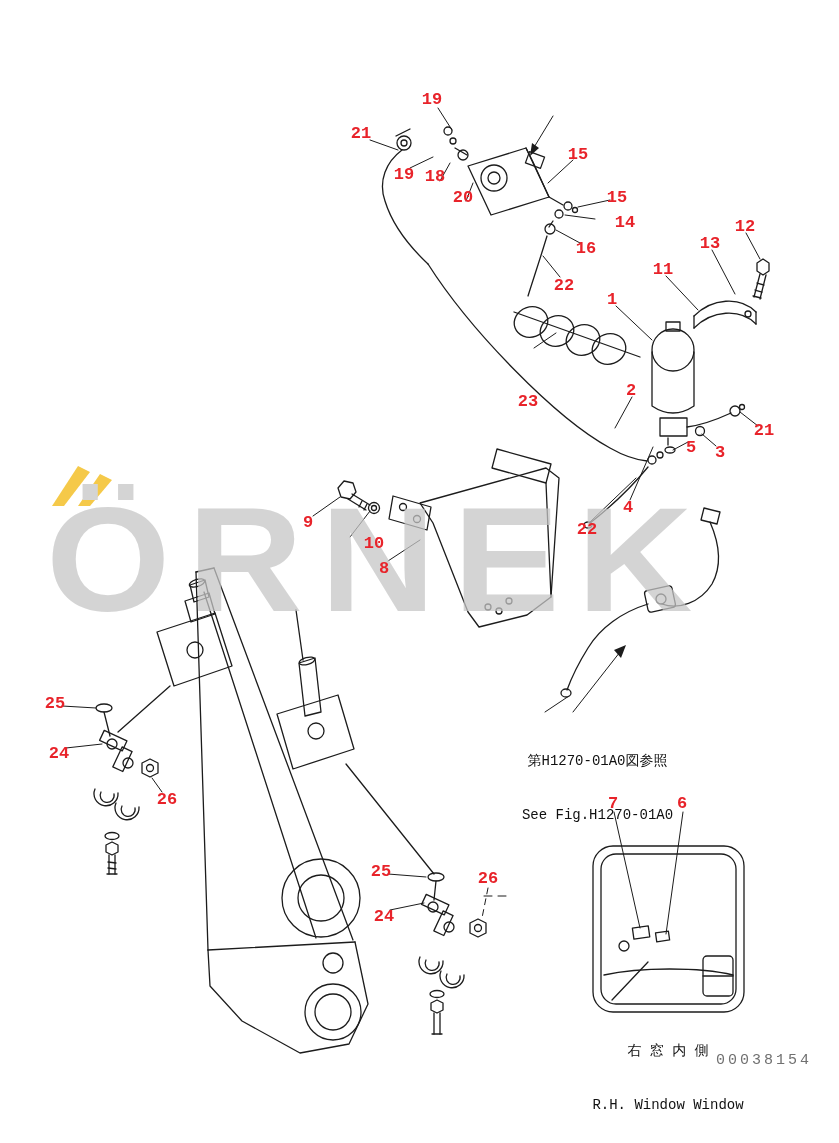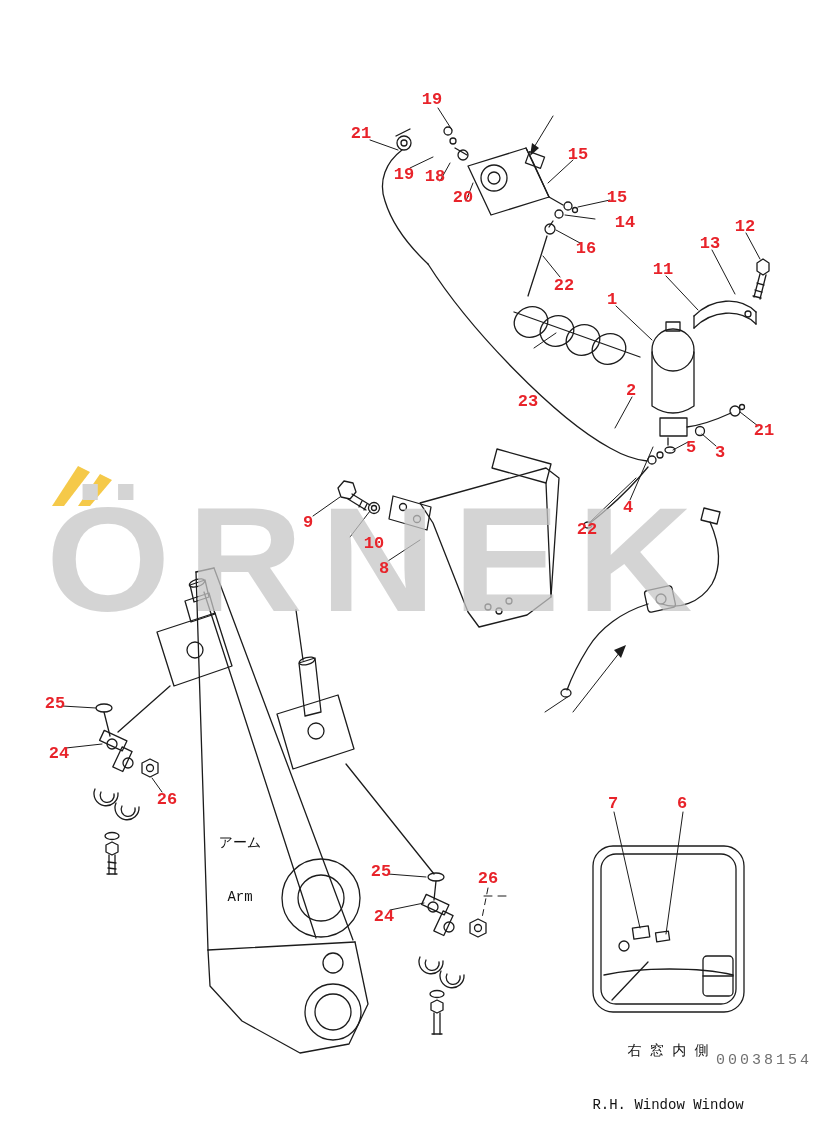--- a/index.html
+++ b/index.html
@@ -279,25 +279,25 @@
 
   <div class="watermark">
     <svg class="logo-mark" width="80" height="48" viewBox="0 0 80 48">
       <polygon points="0,46 26,6 38,12 12,46" fill="#f2b70a" stroke="none"></polygon>
       <polygon points="26,46 48,14 60,20 38,46" fill="#f2b70a" stroke="none"></polygon>
     </svg>
     <div class="wm-brand">ÖRNEK</div>
   </div>
 
 
-
-  <div class="txt center" style="left:204px;top:798px;width:72px;">
-    <div>アーム</div>
-    <div>Arm</div>
+  <div class="txt center" style="left:505px;top:716px;width:185px;">
+    <div>第H1270-01A0図参照</div>
+    <div>See Fig.H1270-01A0</div>
   </div>
+
 
   <div class="txt center" style="left:584px;top:1006px;width:168px;">
     <div>右 窓 内 側</div>
     <div>R.H. Window Window</div>
   </div>
 
   <div class="txt doc-number" style="left:716px;top:1052px;">00038154</div>
 
   <div id="callouts">
       <span class="part-num" style="left: 432px; top: 99px;">19</span>

